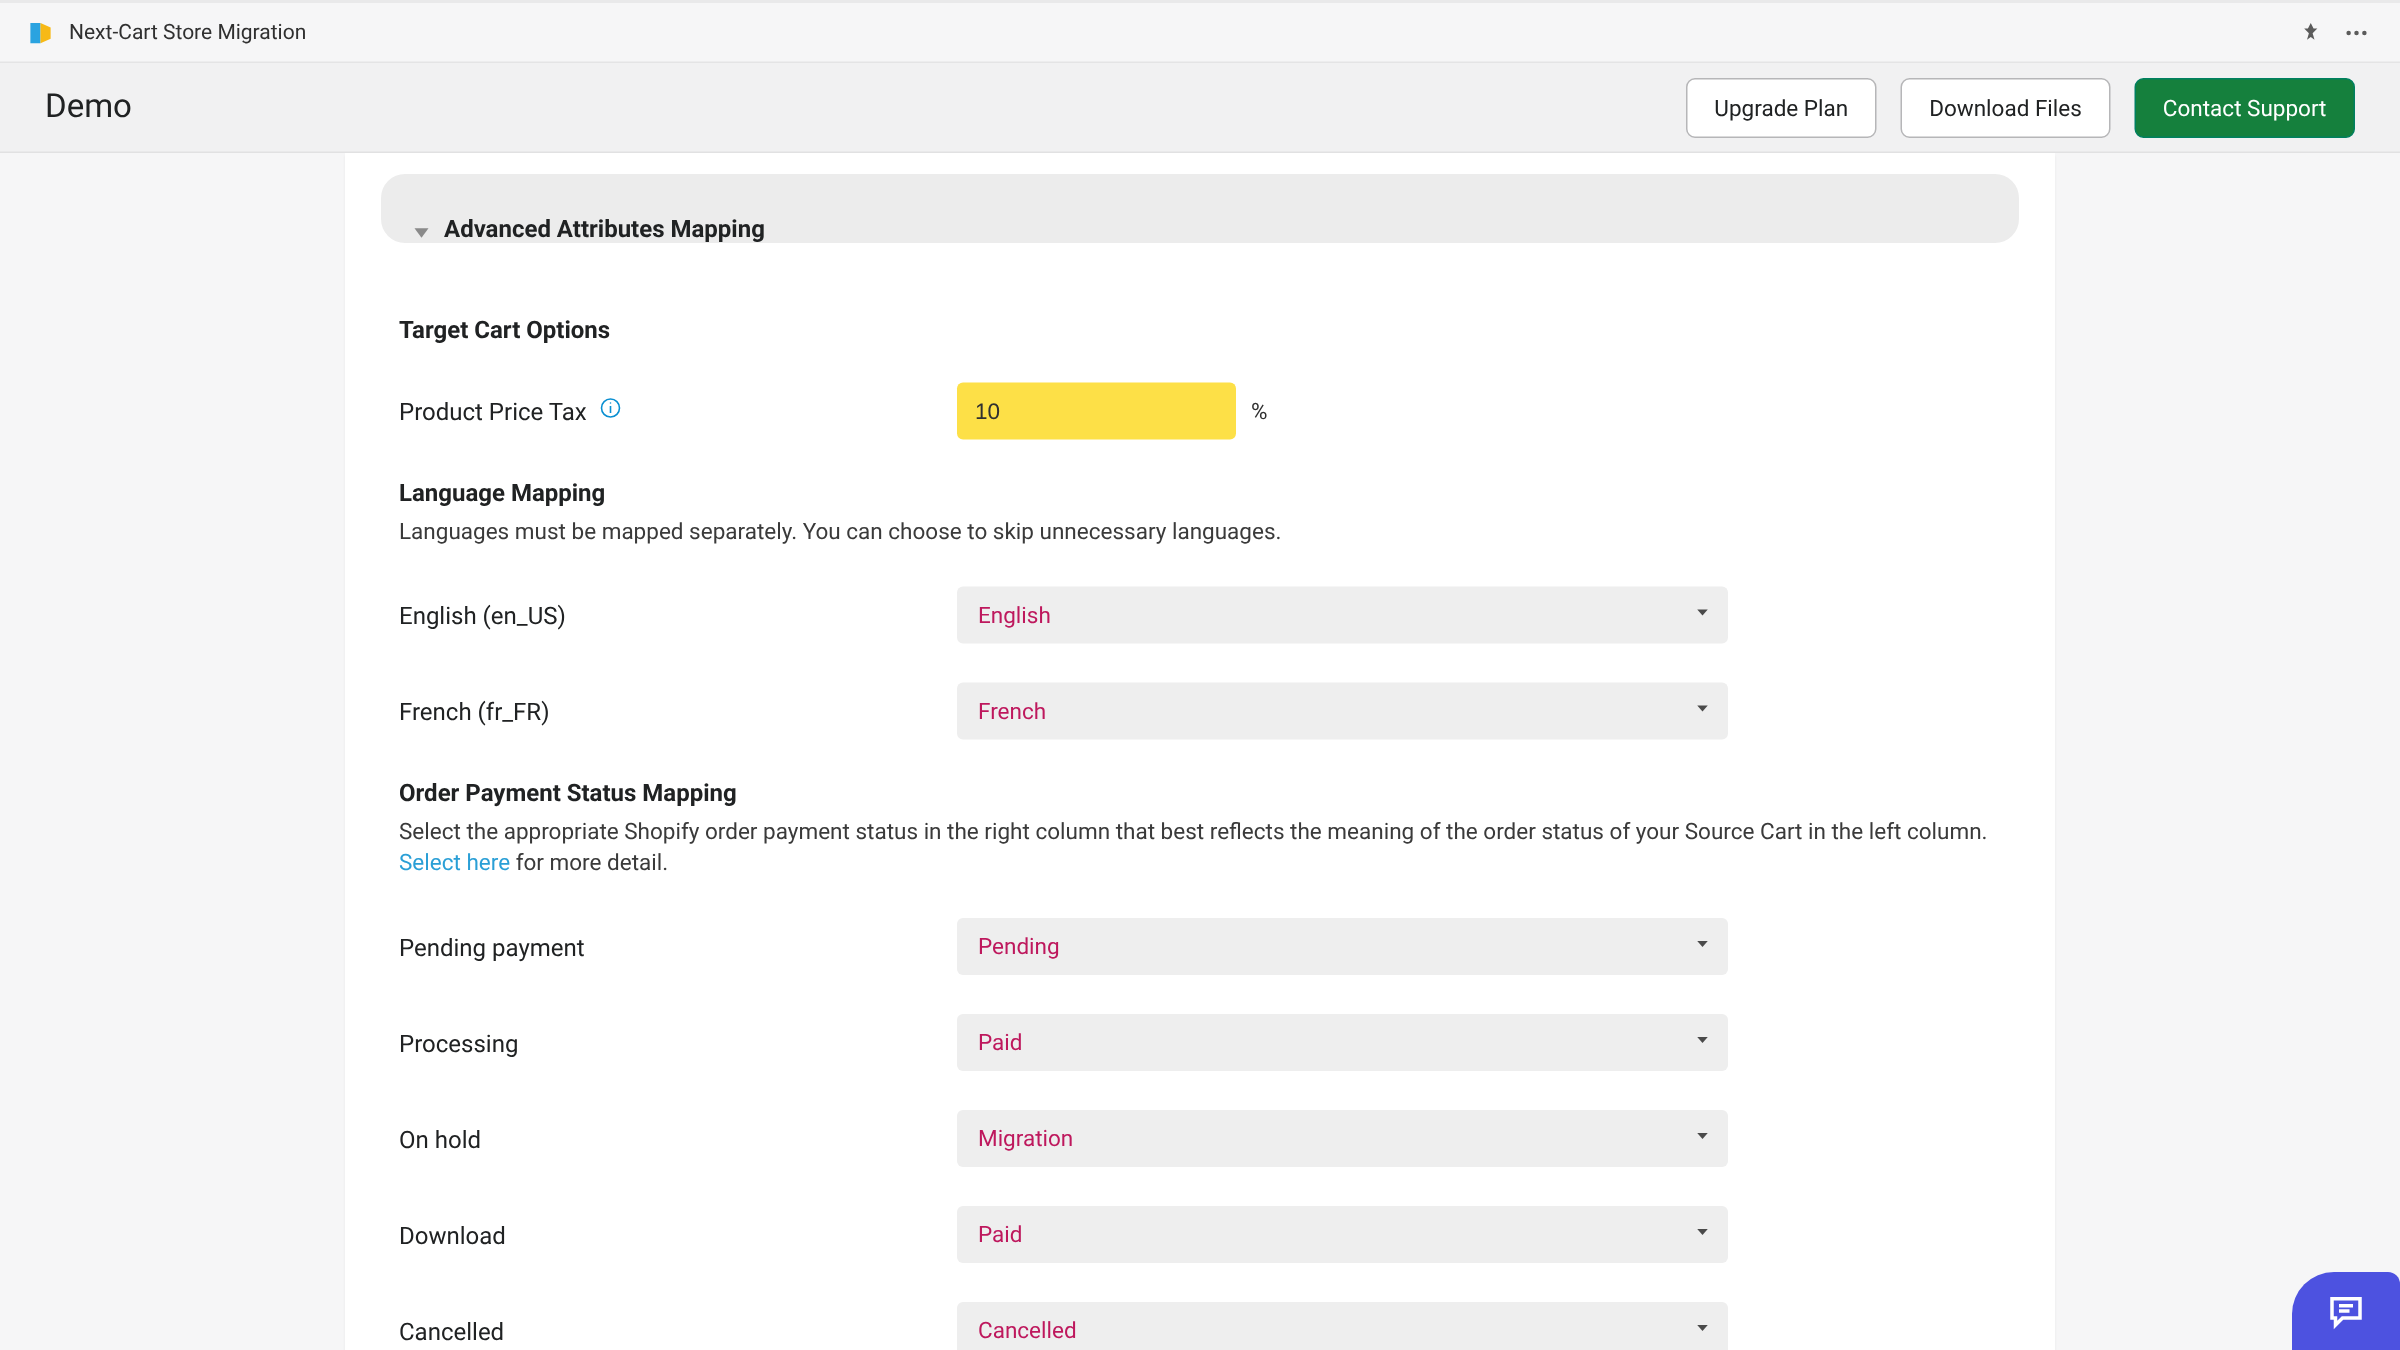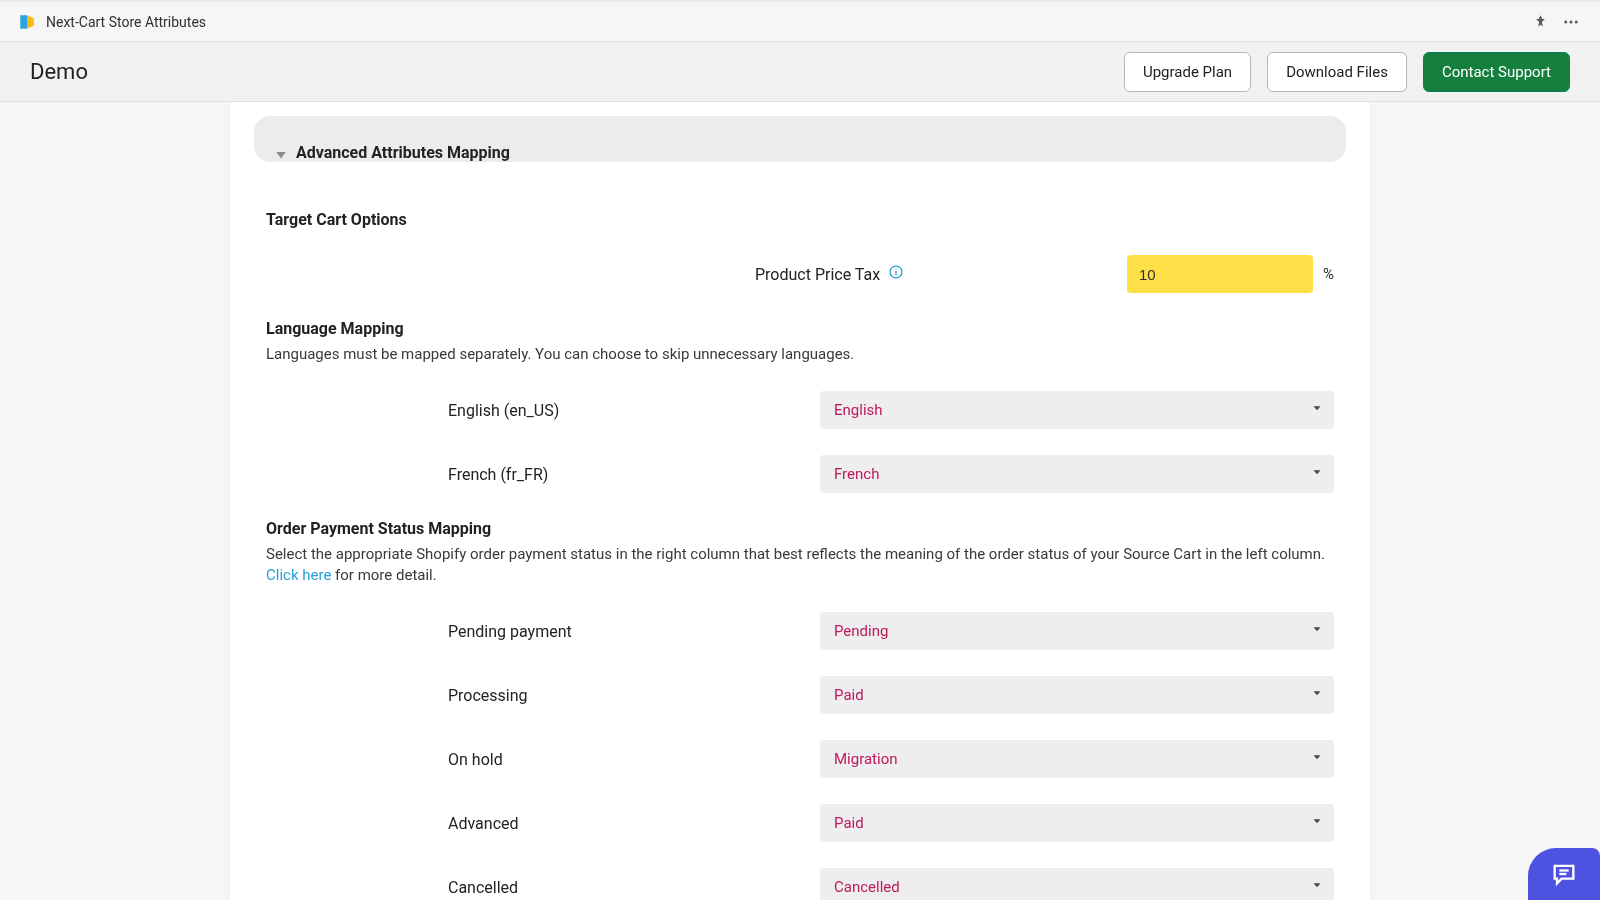--- a/index.html
+++ b/index.html
@@ -32,21 +32,21 @@
   .section-header .tri { display:inline-flex; }
   .section-header .tri svg { width:14px; height:14px; fill:#8a8a8a; }
   .section-title { font-size:16px; font-weight:700; color:#202223; }
 
   .content { padding: 24px 36px 40px 36px; }
   .subheading { font-size:16px; font-weight:700; color:#202223; margin-top: 26px; }
   .subheading.first { margin-top: 24px; }
   .subdesc { font-size:15px; color:#3a3a3a; margin-top:6px; line-height:1.4; }
   .subdesc a { color:#2a9fd6; text-decoration:none; }
 
-  .row { display:flex; align-items:center; margin-top: 26px; justify-content: flex-end; }
+  .row { display:flex; align-items:center; margin-top: 26px; }
   .row .label { width: 372px; font-size:16px; color:#202223; display:flex; align-items:center; gap:8px;}
   .info-icon svg { width:16px; height:16px; stroke:#0a8fd1; fill:none; stroke-width:1.6; }
   
   .text-input { width: 186px; height:38px; background:#fde047; border:none; border-radius:4px; padding:0 12px; font-size:15px; color:#303030; }
   .suffix { margin-left:10px; font-size:15px; color:#303030; }
 
   .select { width: 514px; height:38px; background:#eeeeee; border:none; border-radius:4px; padding:0 38px 0 14px; font-size:15px; color:#be185d; position:relative; cursor:pointer; display:flex; align-items:center; }
   .select .chev { position:absolute; right:10px; top:50%; transform:translateY(-50%); }
   .select .chev svg { width:14px; height:14px; fill:#4a4a4a; }
 
@@ -58,21 +58,21 @@
 <body>
 
 <div class="appbar">
   <div class="appbar-left">
     <span class="app-logo">
       <svg viewBox="0 0 24 24">
           <polygon points="3,3 12,3 12,21 3,21" fill="#2aa3e0"></polygon>
           <polygon points="12,3 21,7 21,17 12,21" fill="#f7b916"></polygon>
         </svg>
     </span>
-    <span class="app-title">Next-Cart Store Attributes</span>
+    <span class="app-title">Next-Cart Store Migration</span>
   </div>
   <div class="appbar-right">
     <span class="icon-btn pin-icon">
       <svg viewBox="0 0 24 24">
           <path d="M12 2l3 6h4l-5 5 2 7-4-3-4 3 2-7-5-5h4z" fill="#5b5b5b"></path>
         </svg>
     </span>
     <span class="icon-btn dots-icon">
       <svg viewBox="0 0 24 24">
           <circle cx="5" cy="12" r="2"></circle>
@@ -140,21 +140,21 @@
         <div class="select">
           <span>French</span>
           <span class="chev"><svg viewBox="0 0 24 24">
                 <polygon points="6,9 18,9 12,16"></polygon>
               </svg></span>
         </div>
       </div>
 
       <div class="subheading">Order Payment Status Mapping</div>
       <div class="subdesc">
-        <span>Select the appropriate Shopify order payment status in the right column that best reflects the meaning of the order status of your Source Cart in the left column. </span><a href="#">Click here</a><span> for more detail.</span>
+        <span>Select the appropriate Shopify order payment status in the right column that best reflects the meaning of the order status of your Source Cart in the left column. </span><a href="#">Select here</a><span> for more detail.</span>
       </div>
 
       <div class="row">
         <div class="label">Pending payment</div>
         <div class="select">
           <span>Pending</span>
           <span class="chev"><svg viewBox="0 0 24 24">
                 <polygon points="6,9 18,9 12,16"></polygon>
               </svg></span>
         </div>
@@ -174,21 +174,21 @@
         <div class="label">On hold</div>
         <div class="select">
           <span>Migration</span>
           <span class="chev"><svg viewBox="0 0 24 24">
                 <polygon points="6,9 18,9 12,16"></polygon>
               </svg></span>
         </div>
       </div>
 
       <div class="row">
-        <div class="label">Advanced</div>
+        <div class="label">Download</div>
         <div class="select">
           <span>Paid</span>
           <span class="chev"><svg viewBox="0 0 24 24">
                 <polygon points="6,9 18,9 12,16"></polygon>
               </svg></span>
         </div>
       </div>
 
       <div class="row">
         <div class="label">Cancelled</div>

